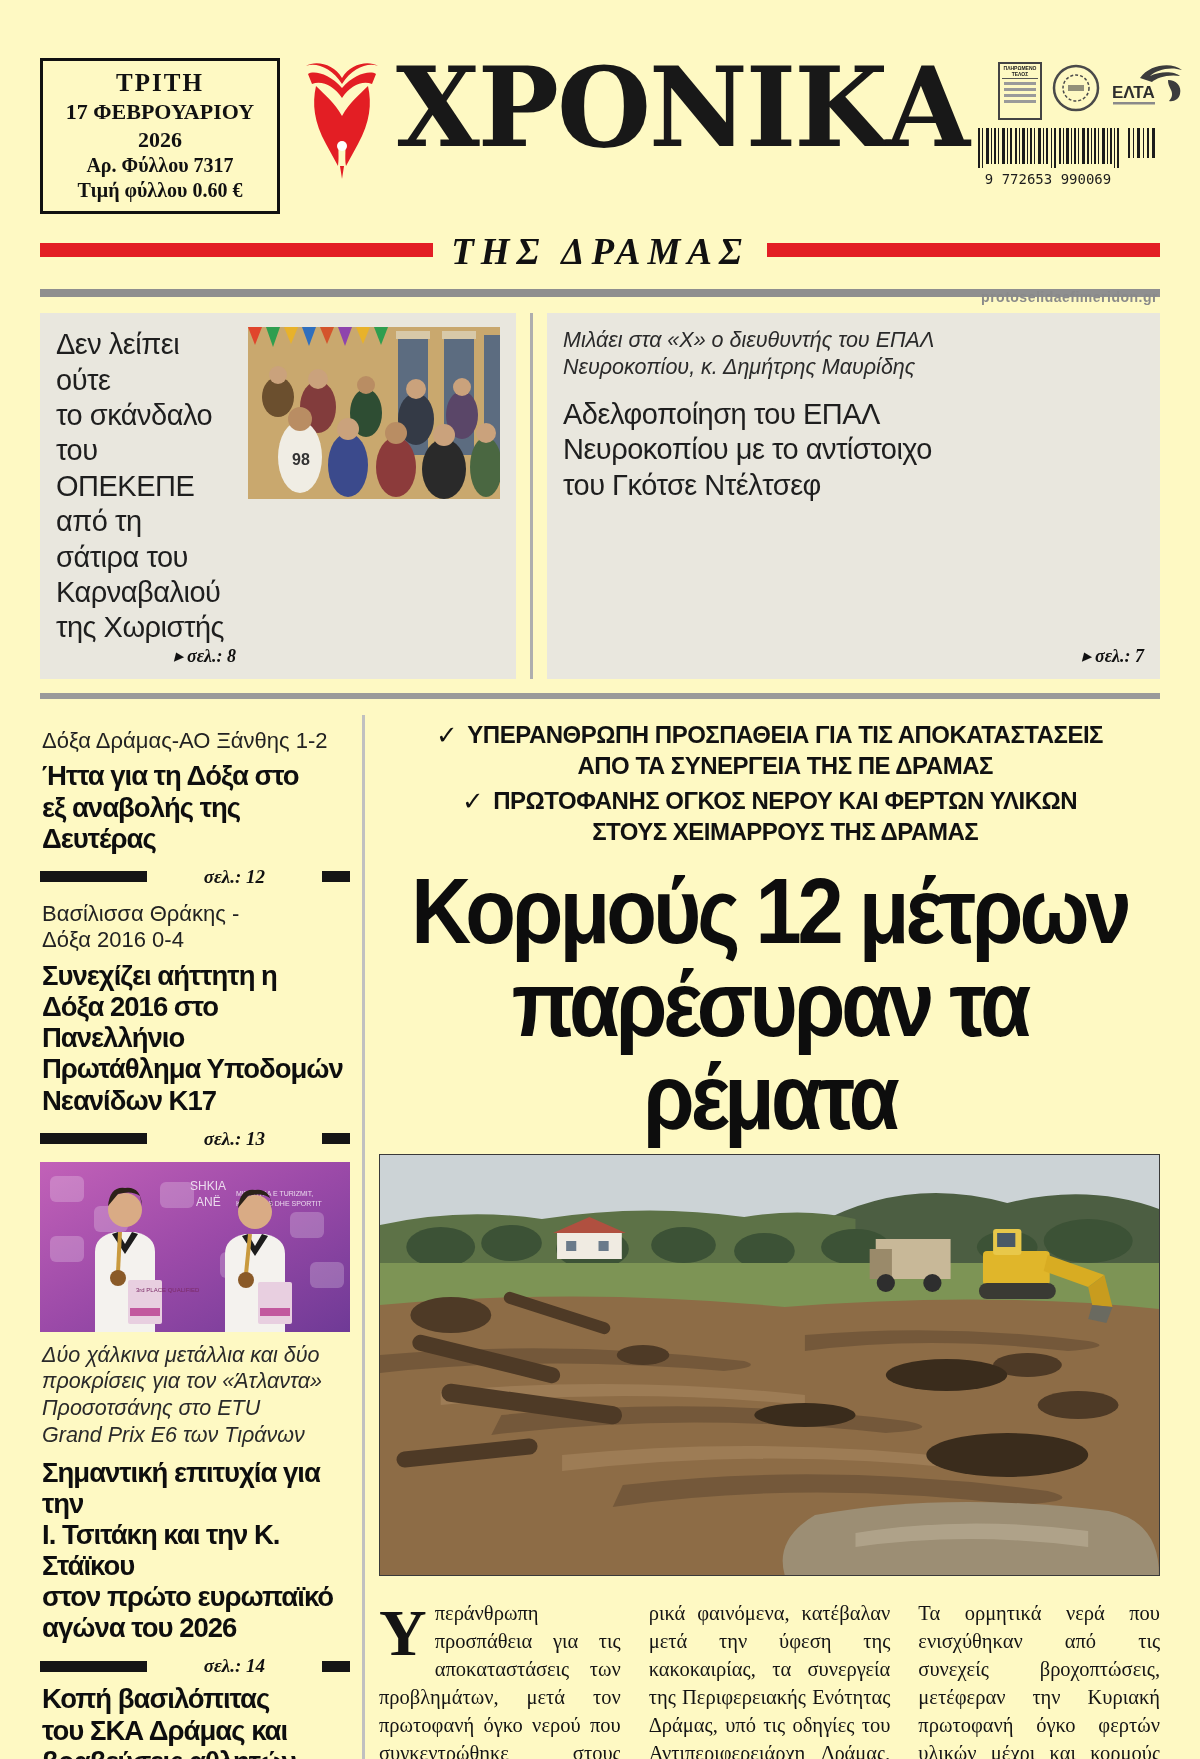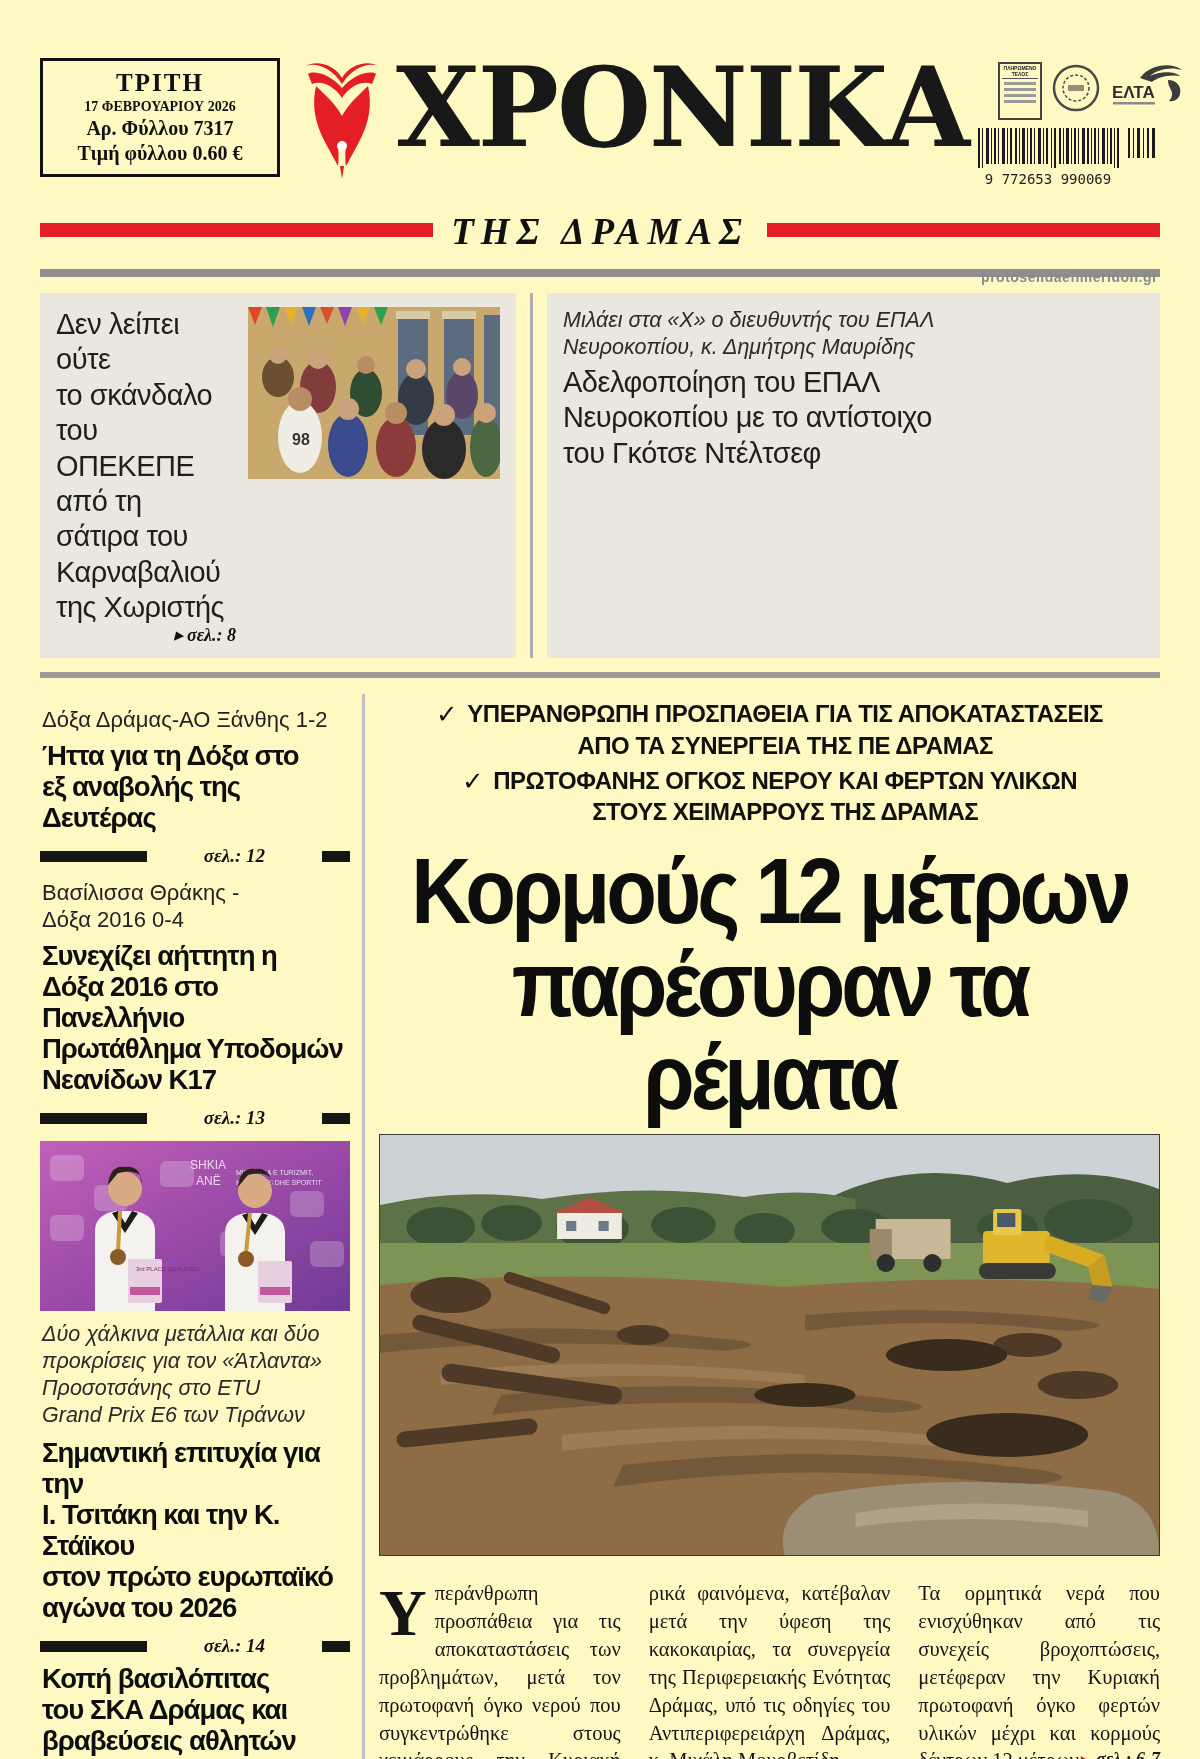--- a/index.html
+++ b/index.html
@@ -4,21 +4,21 @@
 <style>
   html,body{margin:0;padding:0;background:#777;}
   .page{width:1200px;height:1759px;background:#fef9c3;margin:0 auto;position:relative;
         box-sizing:border-box;padding:58px 40px 0;overflow:hidden;
         font-family:"Liberation Sans",sans-serif;color:#111;}
   
   .masthead{display:flex;align-items:flex-start;}
   .datebox{border:3px solid #111;padding:6px 8px 8px;text-align:center;width:218px;flex-shrink:0;
            font-family:"Liberation Serif",serif;font-weight:bold;line-height:1.25;}
   .datebox .day{font-size:25px;letter-spacing:2px;}
-  .datebox .date{font-size:14px;}
+  .datebox .date{font-size:22px;}
   .datebox .issue{font-size:20px;}
   .datebox .price{font-size:20px;}
   .pen-logo{margin:0 14px 0 22px;flex-shrink:0;}
   .nameplate{font-family:"DejaVu Serif",serif;font-weight:bold;font-size:108px;line-height:0.92;
              letter-spacing:-2px;color:#181818;transform:scaleY(1.02);white-space:nowrap;}
   .postal{margin-left:auto;width:216px;flex-shrink:0;padding-top:4px;}
   .postal-row{display:flex;align-items:flex-start;gap:8px;justify-content:flex-end;}
   .permit-box{width:44px;height:58px;border:2px solid #444;box-sizing:border-box;padding:2px;text-align:center;}
   .permit-box .p-title{font-size:5px;font-weight:bold;color:#222;line-height:1.1;border-bottom:1px solid #555;padding-bottom:1px;}
   .permit-box .p-line{height:3px;background:#9a9a9a;margin:3px 2px 0;}
@@ -34,21 +34,21 @@
   .top-teasers{display:flex;position:relative;}
   .teaser{background:#e9e7de;padding:14px 16px 12px;box-sizing:border-box;}
   .teaser-left{width:476px;display:flex;gap:12px;}
   .tl-text{flex:1;display:flex;flex-direction:column;}
   .t-headline{font-size:29px;line-height:1.22;letter-spacing:-0.5px;color:#1e1e1e;white-space:pre-line;}
   .t-pageref{margin-top:auto;text-align:right;font-family:"Liberation Serif",serif;font-style:italic;
              font-weight:bold;font-size:18px;}
   .t-pageref .arr{font-size:11px;vertical-align:2px;margin-right:4px;}
   .teaser-vsep{width:3px;background:#aeaeae;margin:0 14px;}
   .teaser-right{flex:1;position:relative;display:flex;flex-direction:column;}
-  .t-kicker{font-style:italic;font-size:21.5px;line-height:1.25;color:#2a2a2a;white-space:pre-line;margin-bottom:4px;}
+  .t-kicker{font-style:italic;font-size:21.5px;line-height:1.25;color:#2a2a2a;white-space:pre-line;margin-bottom:16px;}
   .watermark{position:absolute;top:-24px;right:2px;font-size:14px;font-weight:bold;color:#8a8a8a;letter-spacing:0.5px;}
   
   .content{display:flex;margin-top:16px;}
   .rail{width:310px;flex-shrink:0;}
   .content-vrule{width:3px;background:#c0c0c0;margin:0 14px 0 12px;}
   .mainc{flex:1;min-width:0;}
   
   .url-bar{background:#e31e24;color:#fff;font-weight:bold;font-size:26px;text-align:center;
            padding:8px 0;letter-spacing:-0.5px;}
   .sports-bar{background:#5b5baa;color:#fff;font-weight:bold;font-size:27px;padding:5px 12px;
@@ -250,20 +250,23 @@
     </div>
 
     <div class="teaser-vsep"></div>
 
     <div class="teaser teaser-right">
       <div class="t-kicker">Μιλάει στα «Χ» ο  διευθυντής του ΕΠΑΛ
 Νευροκοπίου, κ. Δημήτρης Μαυρίδης</div>
       <div class="t-headline">Αδελφοποίηση του ΕΠΑΛ
 Νευροκοπίου με το αντίστοιχο
 του Γκότσε Ντέλτσεφ</div>
+      <div class="t-pageref">
+        <span class="arr">▶</span><span>σελ.: 7</span>
+      </div>
     </div>
   </div>
 
   <div class="gray-rule thin"></div>
 
   <div class="content">
 
     <div class="rail">
 
       <div class="rail-kicker">Δόξα Δράμας-ΑΟ Ξάνθης 1-2</div>

